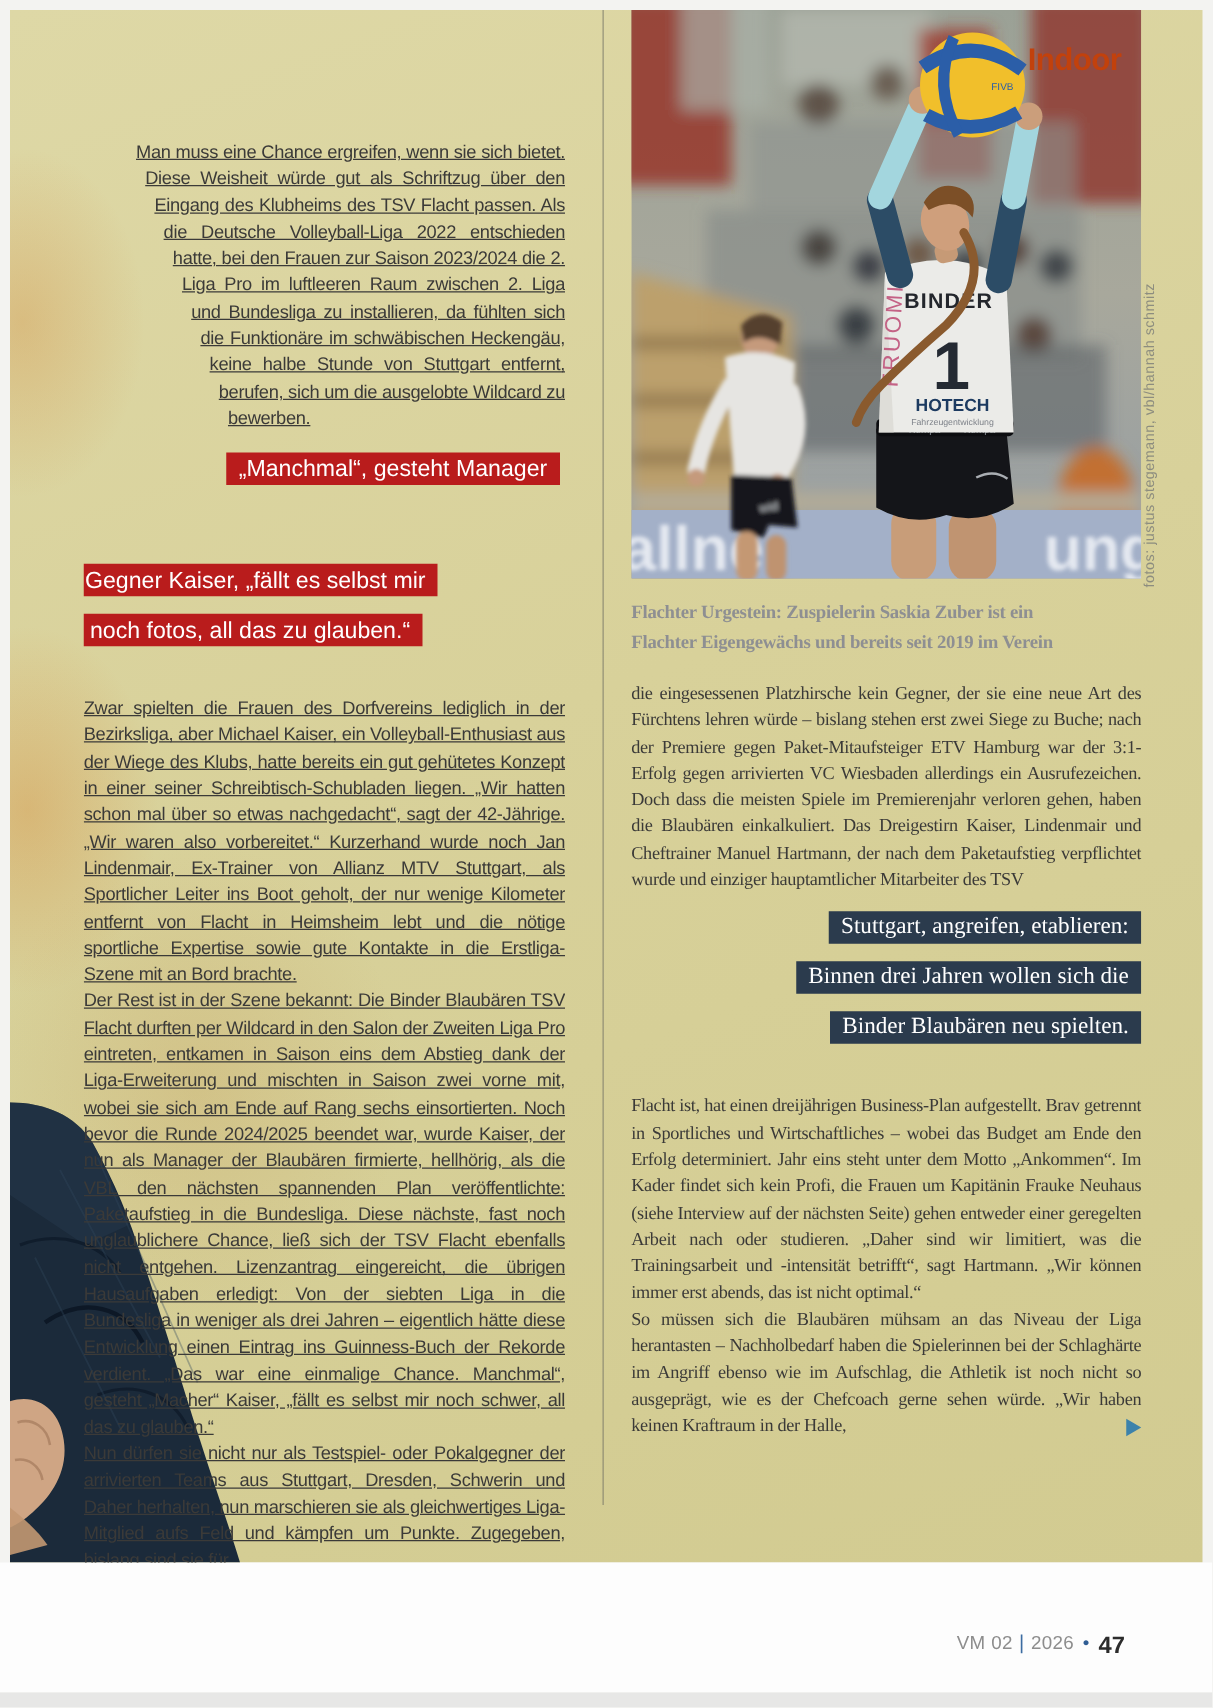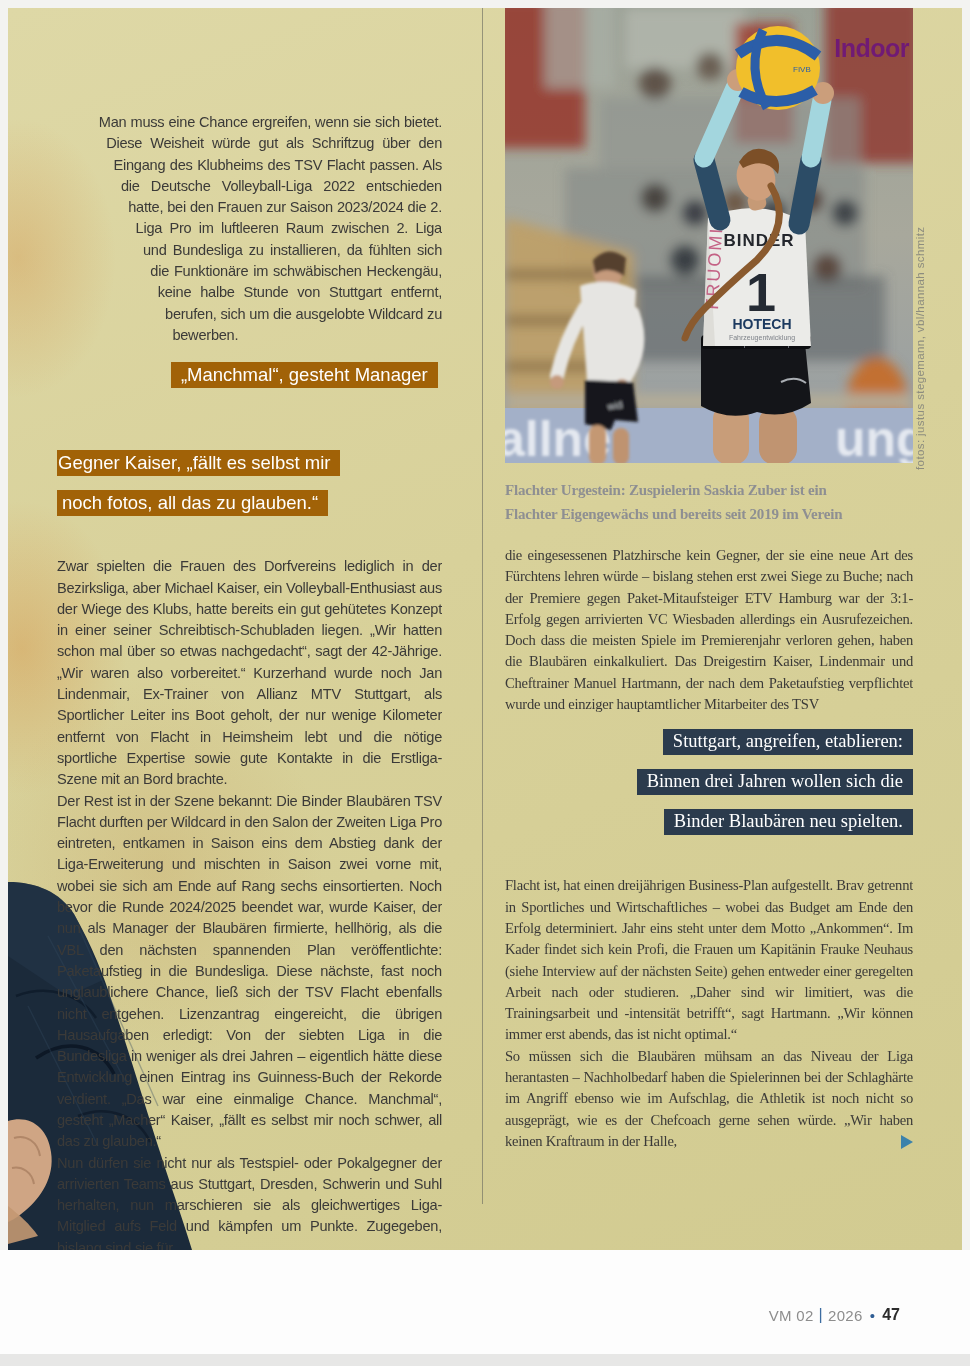--- a/index.html
+++ b/index.html
@@ -11,64 +11,64 @@
       radial-gradient(140px 200px at 10px 250px, rgba(210,130,50,.30), rgba(210,130,50,0) 70%),
       radial-gradient(150px 210px at 14px 640px, rgba(214,128,44,.33), rgba(214,128,44,0) 70%),
       radial-gradient(230px 270px at 150px 860px, rgba(190,140,70,.20), rgba(190,140,70,0) 72%),
       linear-gradient(160deg,#ded8a6 0%,#d8d19a 45%,#d2cb91 100%);}
   .bottom-white{position:absolute;left:0;top:1250px;width:970px;height:104px;background:#fdfdfd;}
   .bottom-gray{position:absolute;left:0;top:1354px;width:970px;height:12px;background:#e7e7e6;}
   .divider{position:absolute;left:482px;top:8px;width:1px;height:1196px;background:rgba(110,110,98,.65);}
 
   
   .col{position:absolute;color:#3b3a38;font-size:14.6px;line-height:21.3px;letter-spacing:-0.25px;}
-  .col-left{left:57px;top:112px;width:385px;height:1138px;overflow:hidden;}
+  .col-left{left:67px;top:112px;width:385px;height:1138px;overflow:hidden;text-decoration:underline;}
   .col-right{left:505px;top:478px;width:408px;height:772px;overflow:hidden;font-family:Liberation Serif, serif;}
   p.body{margin:0;text-align:justify;}
   p.mb{margin-bottom:16px;}
   .wrapfloat{float:left;width:150px;height:330px;margin-top:808px;margin-left:-12px;
      shape-outside:polygon(0 0, 26px 0, 140px 330px, 0 330px);shape-margin:8px;}
 
   
   .quote{margin:0 0 0 0;}
   .q-blue{margin:16px 0 40px 0;}
   .q-navy{margin:14px 0 40px 0;text-align:right;}
   .qline{margin-bottom:14px;}
   .qline:last-child{margin-bottom:0;}
   .qline span{display:inline-block;color:#fff;font-size:18.5px;letter-spacing:0;
       padding:3px 10px 4px 10px;line-height:19px;}
-  .q-blue .qline span{background:#a16207;}
+  .q-blue .qline span{background:#b91c1c;}
   .q-blue .qline:nth-child(1) span{margin-left:-16px;}
   .q-blue .qline:nth-child(2) span{margin-left:-9px;}
   .q-blue .qline:nth-child(3) span{margin-left:-5px;}
   .q-navy .qline span{background:#2b3b4d;}
 
   
   .caption{font-weight:bold;color:#8e8f92;font-size:15px;line-height:24px;letter-spacing:-0.2px;
      margin-bottom:19px;}
 
   
   .photo{position:absolute;left:505px;top:8px;width:408px;height:455px;overflow:hidden;}
-  .indoor{position:absolute;top:26px;right:4px;color:#701a75;font-weight:bold;
+  .indoor{position:absolute;top:26px;right:16px;color:#c2410c;font-weight:bold;
      font-size:25px;letter-spacing:-0.5px;}
   .credit{position:absolute;left:914px;top:232px;height:238px;width:16px;
      writing-mode:vertical-rl;transform:rotate(180deg);
      color:#8d8d7f;font-size:11.5px;letter-spacing:.4px;white-space:nowrap;}
 
   
   .p-last{position:relative;}
   .arrow{position:absolute;right:0;bottom:3px;width:0;height:0;
      border-left:12px solid #3c82ab;border-top:7px solid transparent;border-bottom:7px solid transparent;}
 
   
-  .footer{position:absolute;top:1306px;right:70px;display:flex;align-items:center;gap:7px;
+  .footer{position:absolute;top:1306px;right:70px;display:flex;align-items:flex-start;gap:7px;
      font-size:15px;color:#8d8d8d;letter-spacing:.3px;}
   .footer .sep{color:#3c6ca1;font-size:16px;margin:0 -2px;}
   .footer .bullet{color:#2f5d94;font-size:15px;}
-  .footer .pagenum{color:#2c2c2c;font-weight:bold;font-size:16px;letter-spacing:0;}
+  .footer .pagenum{color:#2c2c2c;font-weight:bold;font-size:19px;letter-spacing:0;}
 
   .denim{position:absolute;left:8px;top:876px;}
 </style>
 </head>
 <body>
 
 <div class="canvas">
 
   <div class="page-bg"></div>
   <div class="bottom-white"></div>
@@ -195,21 +195,21 @@
   <div class="col col-left">
     <div class="wrapfloat"></div>
     <p class="body mb">Man muss eine Chance ergreifen, wenn sie sich bietet. Diese Weisheit würde gut als Schriftzug über den Eingang des Klubheims des TSV Flacht passen. Als die Deutsche Volleyball-Liga 2022 entschieden hatte, bei den Frauen zur Saison 2023/2024 die 2. Liga Pro im luftleeren Raum zwischen 2. Liga und Bundesliga zu installieren, da fühlten sich die Funktionäre im schwäbischen Heckengäu, keine halbe Stunde von Stuttgart entfernt, berufen, sich um die ausgelobte Wildcard zu bewerben.</p>
     <div class="quote q-blue">
       <div class="qline"><span>„Manchmal“, gesteht Manager</span></div>
       <div class="qline"><span>Gegner Kaiser, „fällt es selbst mir</span></div>
       <div class="qline"><span>noch fotos, all das zu glauben.“</span></div>
     </div>
     <p class="body">Zwar spielten die Frauen des Dorfvereins lediglich in der Bezirksliga, aber Michael Kaiser, ein Volleyball-Enthusiast aus der Wiege des Klubs, hatte bereits ein gut gehütetes Konzept in einer seiner Schreibtisch-Schubladen liegen. „Wir hatten schon mal über so etwas nachgedacht“, sagt der 42-Jährige. „Wir waren also vorbereitet.“ Kurzerhand wurde noch Jan Lindenmair, Ex-Trainer von Allianz MTV Stuttgart, als Sportlicher Leiter ins Boot geholt, der nur wenige Kilometer entfernt von Flacht in Heimsheim lebt und die nötige sportliche Expertise sowie gute Kontakte in die Erstliga-Szene mit an Bord brachte.</p>
     <p class="body">Der Rest ist in der Szene bekannt: Die Binder Blaubären TSV Flacht durften per Wildcard in den Salon der Zweiten Liga Pro eintreten, entkamen in Saison eins dem Abstieg dank der Liga-Erweiterung und mischten in Saison zwei vorne mit, wobei sie sich am Ende auf Rang sechs einsortierten. Noch bevor die Runde 2024/2025 beendet war, wurde Kaiser, der nun als Manager der Blaubären firmierte, hellhörig, als die VBL den nächsten spannenden Plan veröffentlichte: Paketaufstieg in die Bundesliga. Diese nächste, fast noch unglaublichere Chance, ließ sich der TSV Flacht ebenfalls nicht entgehen. Lizenzantrag eingereicht, die übrigen Hausaufgaben erledigt: Von der siebten Liga in die Bundesliga in weniger als drei Jahren – eigentlich hätte diese Entwicklung einen Eintrag ins Guinness-Buch der Rekorde verdient. „Das war eine einmalige Chance. Manchmal“, gesteht „Macher“ Kaiser, „fällt es selbst mir noch schwer, all das zu glauben.“</p>
-    <p class="body">Nun dürfen sie nicht nur als Testspiel- oder Pokalgegner der arrivierten Teams aus Stuttgart, Dresden, Schwerin und Suhl herhalten, nun marschieren sie als gleichwertiges Liga-Mitglied aufs Feld und kämpfen um Punkte. Zugegeben, bislang sind sie für</p>
+    <p class="body">Nun dürfen sie nicht nur als Testspiel- oder Pokalgegner der arrivierten Teams aus Stuttgart, Dresden, Schwerin und Daher herhalten, nun marschieren sie als gleichwertiges Liga-Mitglied aufs Feld und kämpfen um Punkte. Zugegeben, bislang sind sie für</p>
   </div>
 
   <div class="col col-right">
     <div class="caption">
       <div>Flachter Urgestein: Zuspielerin Saskia Zuber ist ein</div>
       <div>Flachter Eigengewächs und bereits seit 2019 im Verein</div>
     </div>
     <p class="body">die eingesessenen Platzhirsche kein Gegner, der sie eine neue Art des Fürchtens lehren würde – bislang stehen erst zwei Siege zu Buche; nach der Premiere gegen Paket-Mitaufsteiger ETV Hamburg war der 3:1-Erfolg gegen arrivierten VC Wiesbaden allerdings ein Ausrufezeichen. Doch dass die meisten Spiele im Premierenjahr verloren gehen, haben die Blaubären einkalkuliert. Das Dreigestirn Kaiser, Lindenmair und Cheftrainer Manuel Hartmann, der nach dem Paketaufstieg verpflichtet wurde und einziger hauptamtlicher Mitarbeiter des TSV</p>
     <div class="quote q-navy">
       <div class="qline"><span>Stuttgart, angreifen, etablieren:</span></div>

